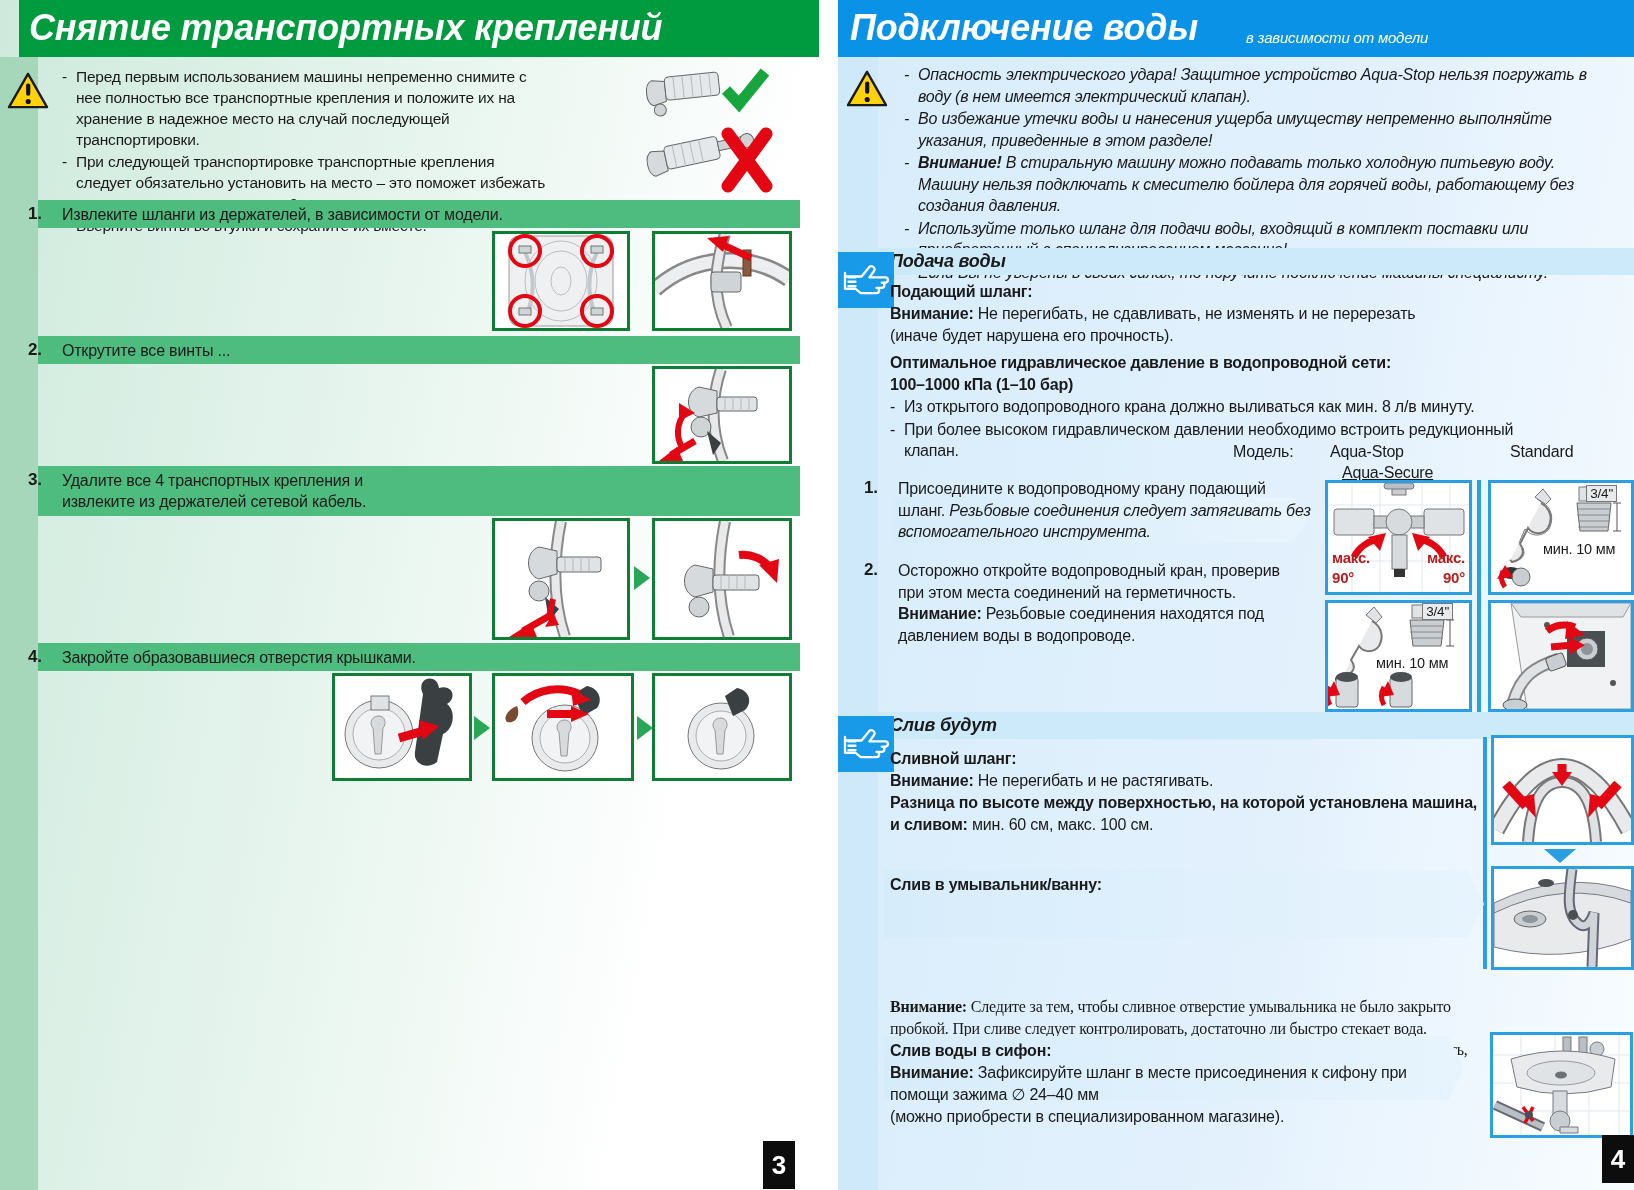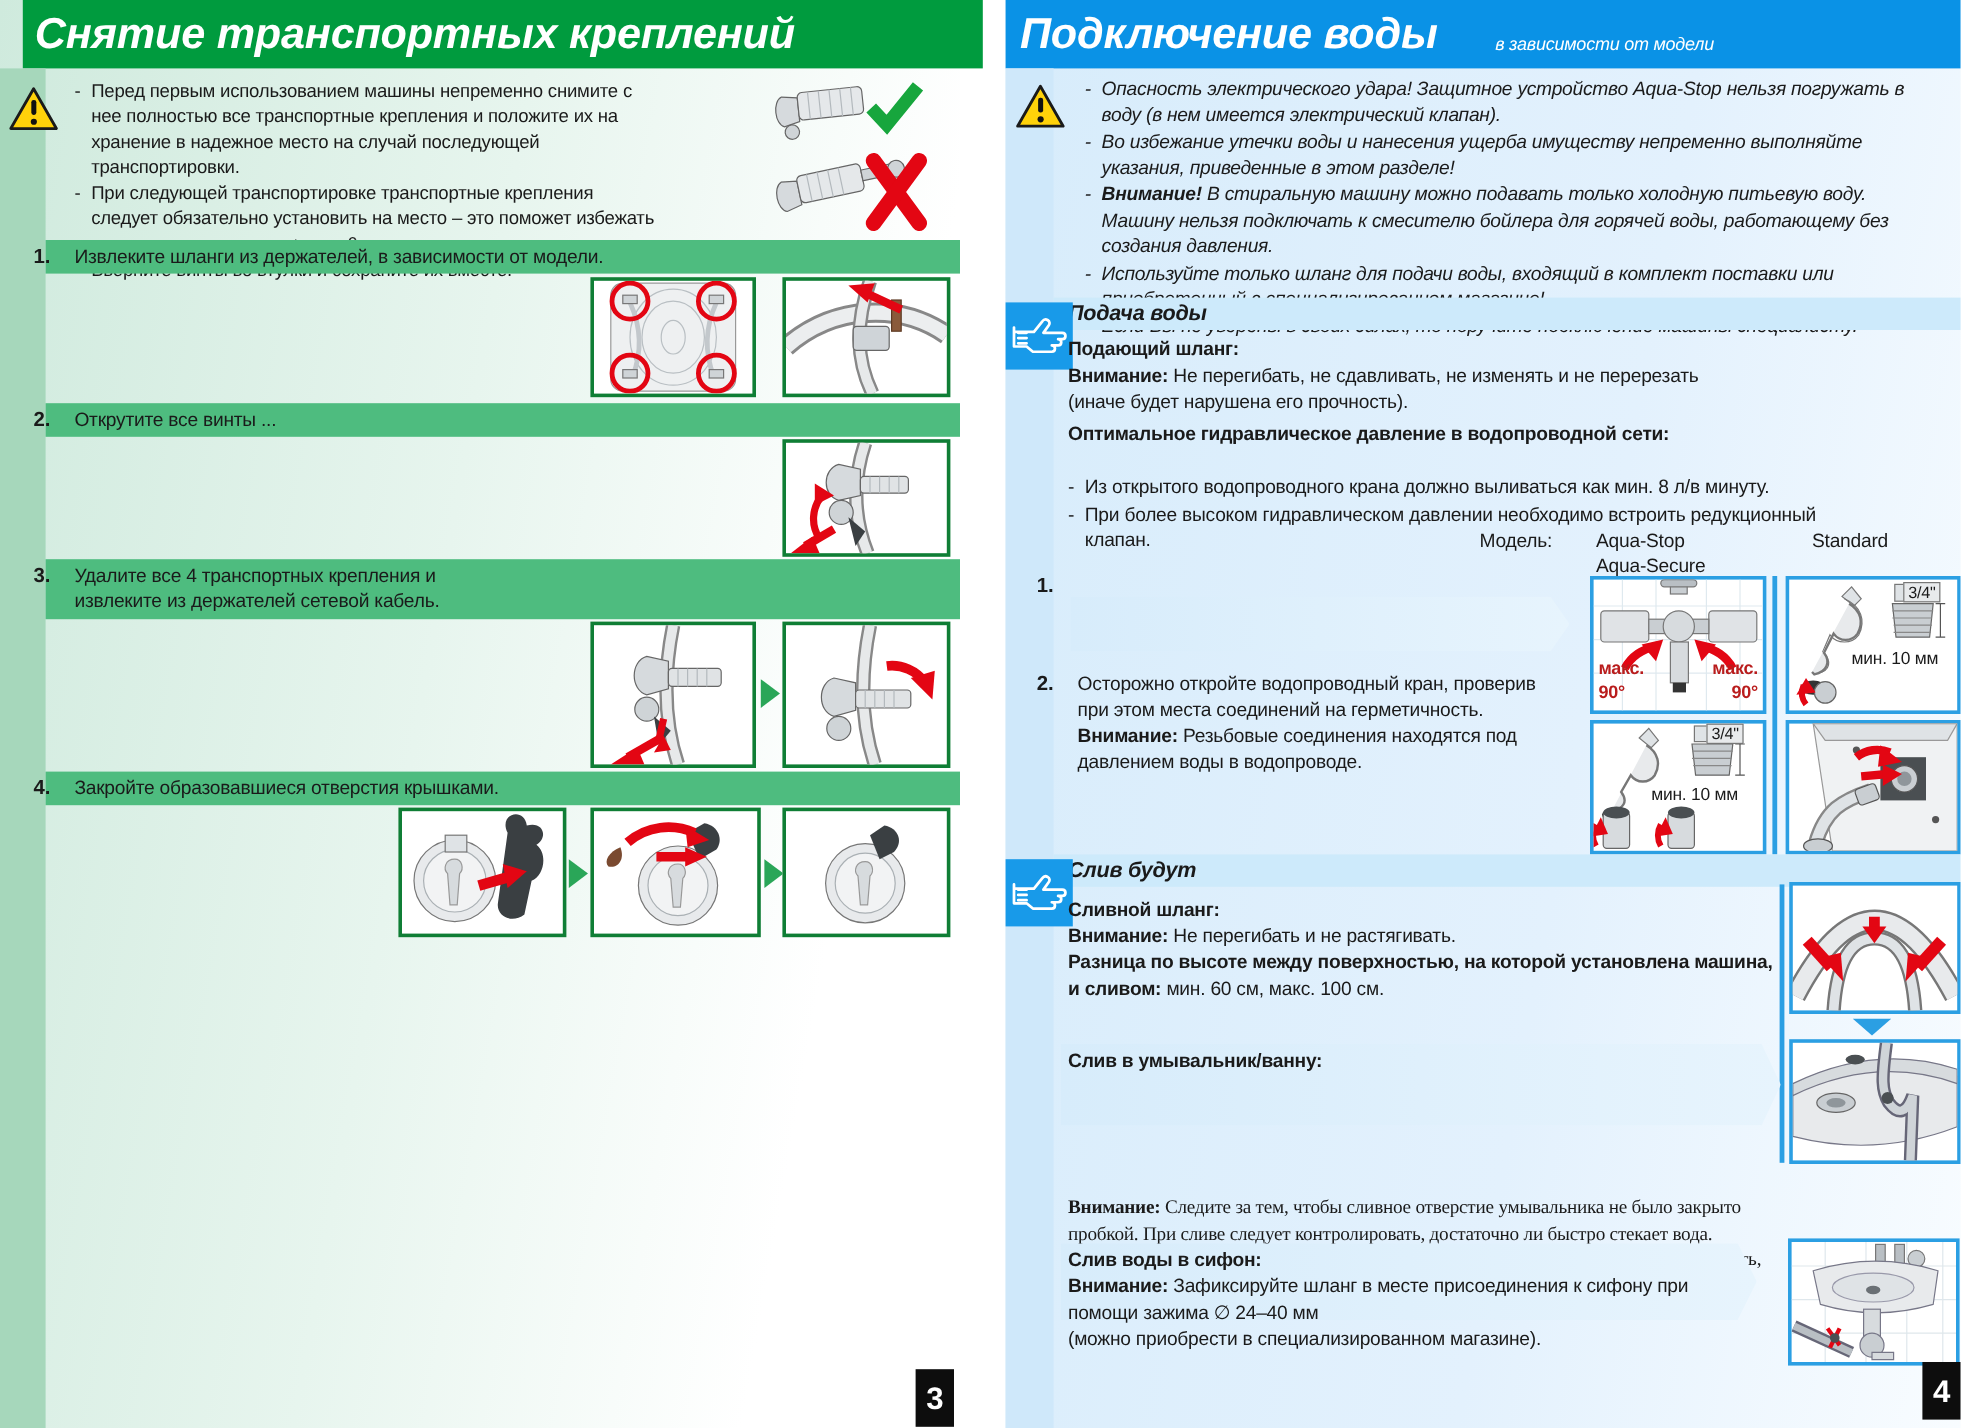--- a/index.html
+++ b/index.html
@@ -263,32 +263,37 @@
     </div>
     <div class="abs body-b" style="left:52px;top:281px;width:620px;">
       <span class="b">Подающий шланг:</span>
     </div>
     <div class="abs body-b" style="left:52px;top:303px;width:640px;">
       <span class="b">Внимание:</span>
       <span>Не перегибать, не сдавливать, не изменять и не перерезать</span>
     </div>
     <div class="abs body-b" style="left:52px;top:325px;width:640px;">(иначе будет нарушена его прочность).</div>
     <div class="abs body-b b" style="left:52px;top:352px;width:640px;">Оптимальное гидравлическое давление в водопроводной сети:</div>
+    <div class="abs body-b b" style="left:52px;top:374px;width:640px;">100–1000 кПа (1–10 бар)</div>
     <div class="abs body-b" style="left:52px;top:396px;width:660px;">
       <div class="dash-item">Из открытого водопроводного крана должно выливаться как мин. 8 л/в минуту.</div>
       <div class="dash-item">При более высоком гидравлическом давлении необходимо встроить редукционный клапан.</div>
     </div>
 
     <div class="abs body-b" style="left:395px;top:441px;">Модель:</div>
     <div class="abs body-b" style="left:492px;top:441px;">Aqua-Stop</div>
-    <div class="abs body-b" style="left:492px;top:462px;">Aqua-Secure</div>
+    <div class="abs body-b" style="left:504px;top:462px;text-decoration:underline;">Aqua-Secure</div>
     <div class="abs body-b" style="left:672px;top:441px;">Standard</div>
 
     <div class="ribbon" style="left:54px;top:497px;width:416px;height:46px;"></div>
     <div class="stepnum" style="left:26px;top:478px;">1.</div>
+    <div class="abs body-b" style="left:60px;top:478px;width:418px;">
+      <span>Присоедините к водопроводному крану подающий шланг.</span>
+      <span class="i">Резьбовые соединения следует затягивать без вспомогательного инструмента.</span>
+    </div>
     <div class="stepnum" style="left:26px;top:560px;">2.</div>
     <div class="abs body-b" style="left:60px;top:560px;width:400px;">
       <div>Осторожно откройте водопроводный кран, проверив при этом места соединений на герметичность.</div>
       <div>
         <span class="b">Внимание:</span>
         <span>Резьбовые соединения находятся под давлением воды в водопроводе.</span>
       </div>
     </div>
 
     <div class="vline-b" style="left:639px;top:480px;height:232px;"></div>

